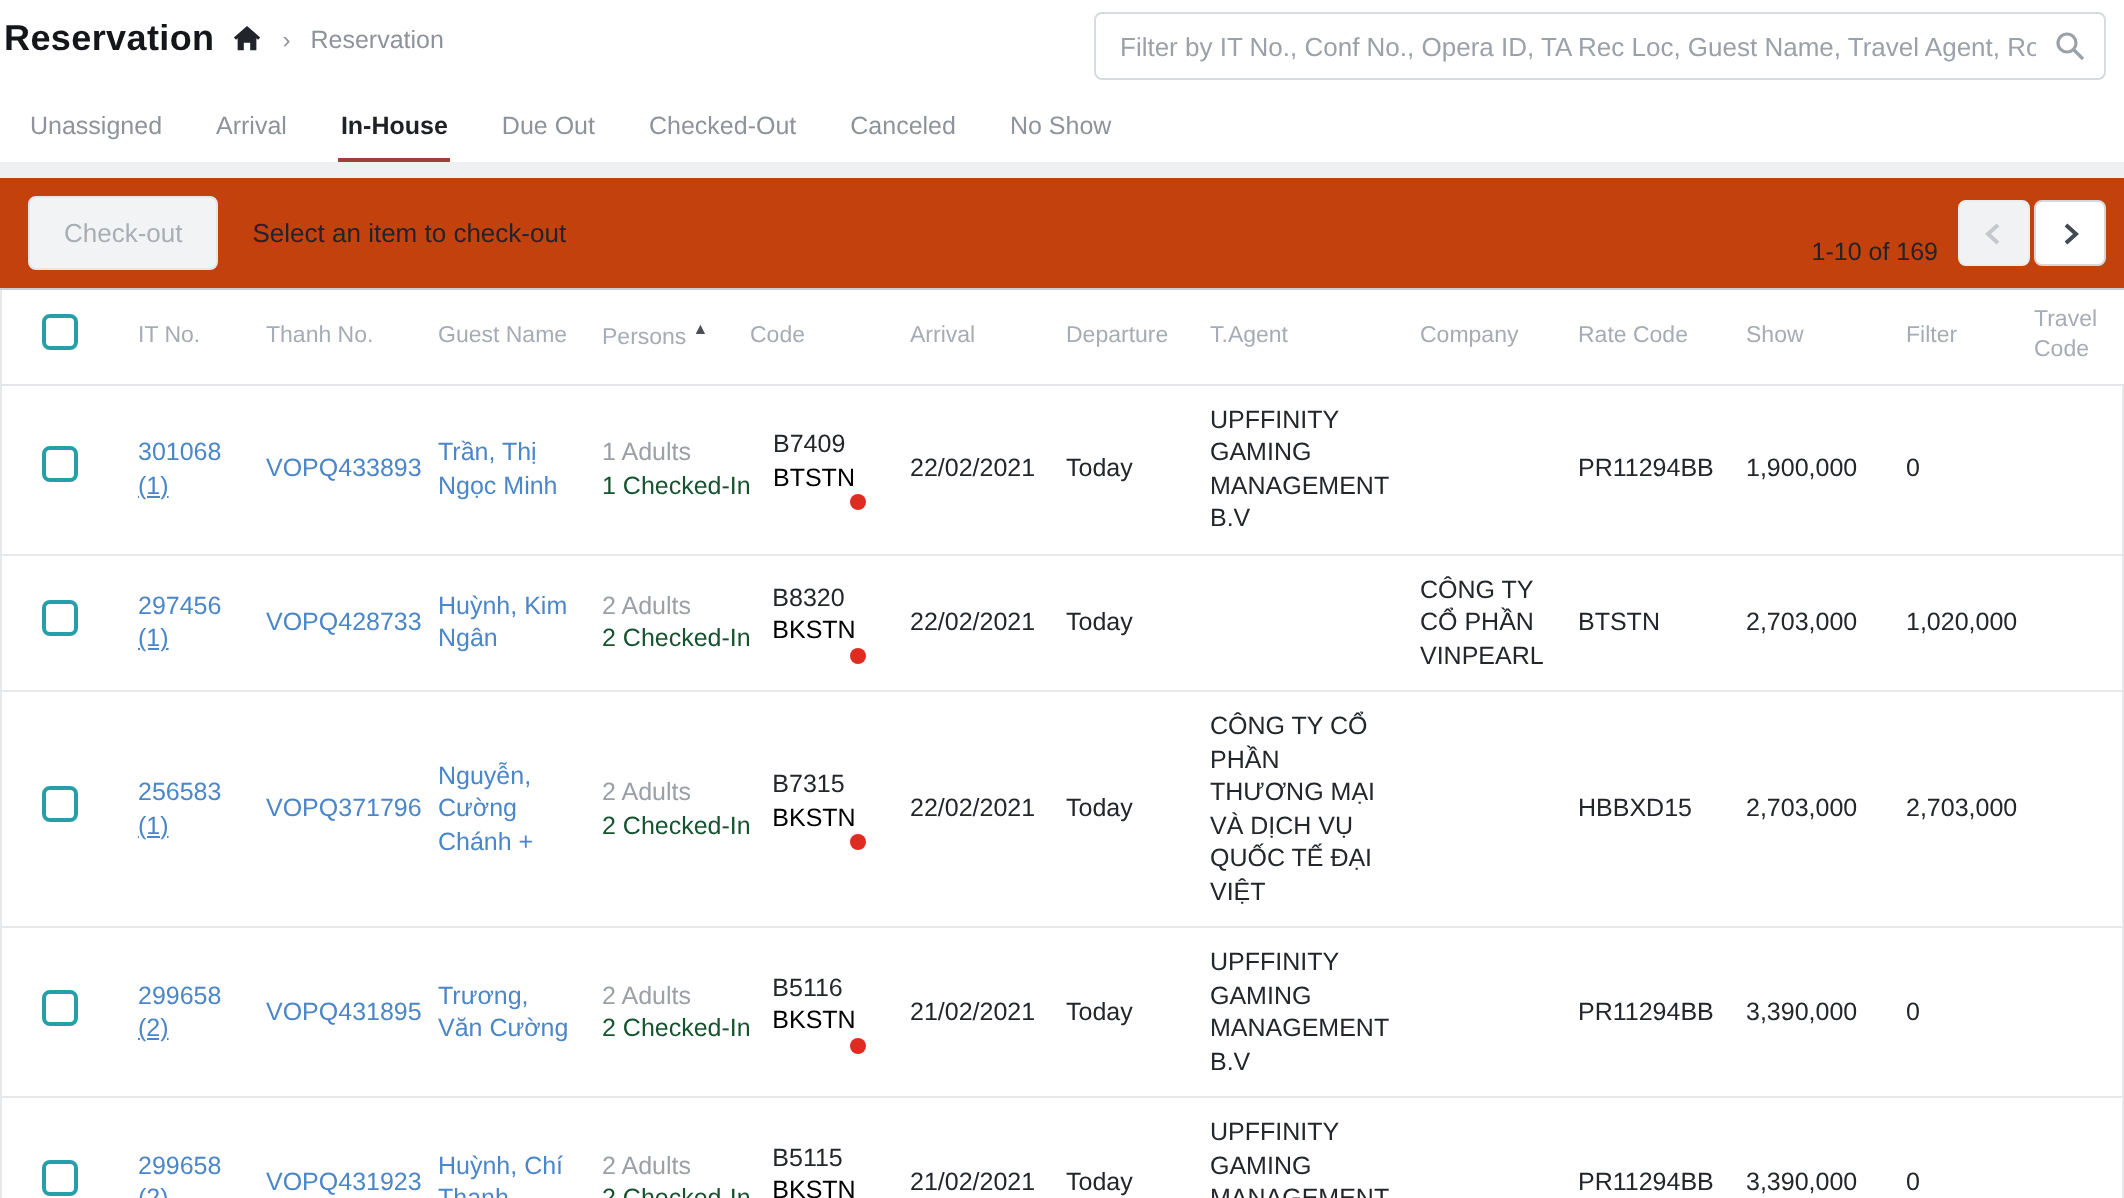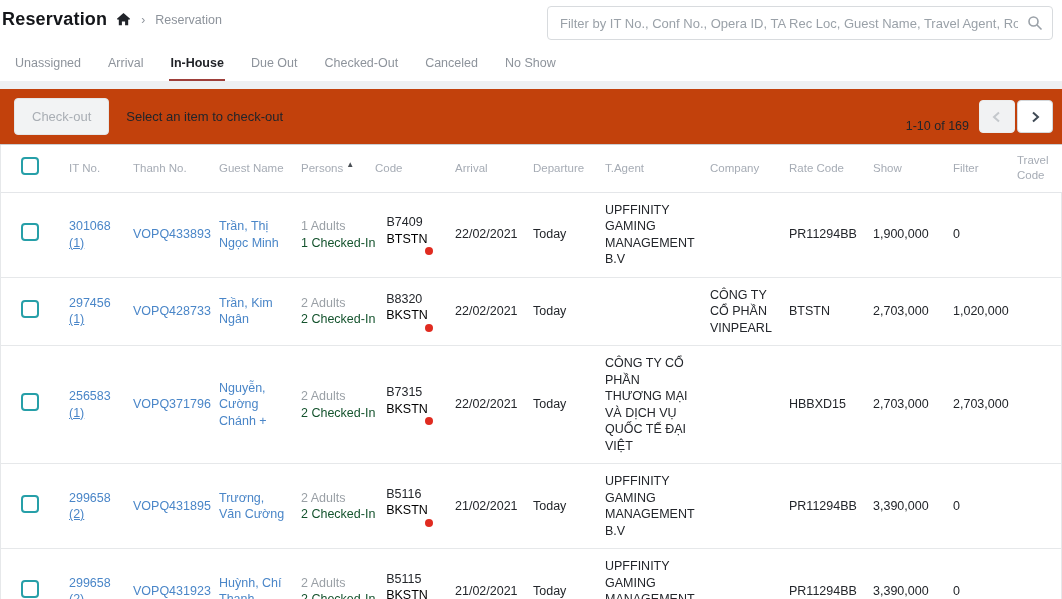--- a/index.html
+++ b/index.html
@@ -207,21 +207,21 @@
     <td class="nowrap">0</td>
     <td></td>
   </tr>
         <tr>
     <td class="td-check"><span class="cb"></span></td>
     <td>
       <a class="lnk"><span>297456</span><br>
       <span class="u">(1)</span></a>
     </td>
     <td class="nowrap"><a class="lnk">VOPQ428733</a></td>
-    <td><a class="lnk">Trần, Kim Ngân</a></td>
+    <td><a class="lnk">Huỳnh, Kim Ngân</a></td>
     <td>
       <div class="muted">2 Adults</div>
       <div class="green">2 Checked-In</div>
     </td>
     <td>
       <div class="room-flex">
         <div>
           <div>B8320</div>
           <div class="room-type">BKSTN</div>
         </div>

